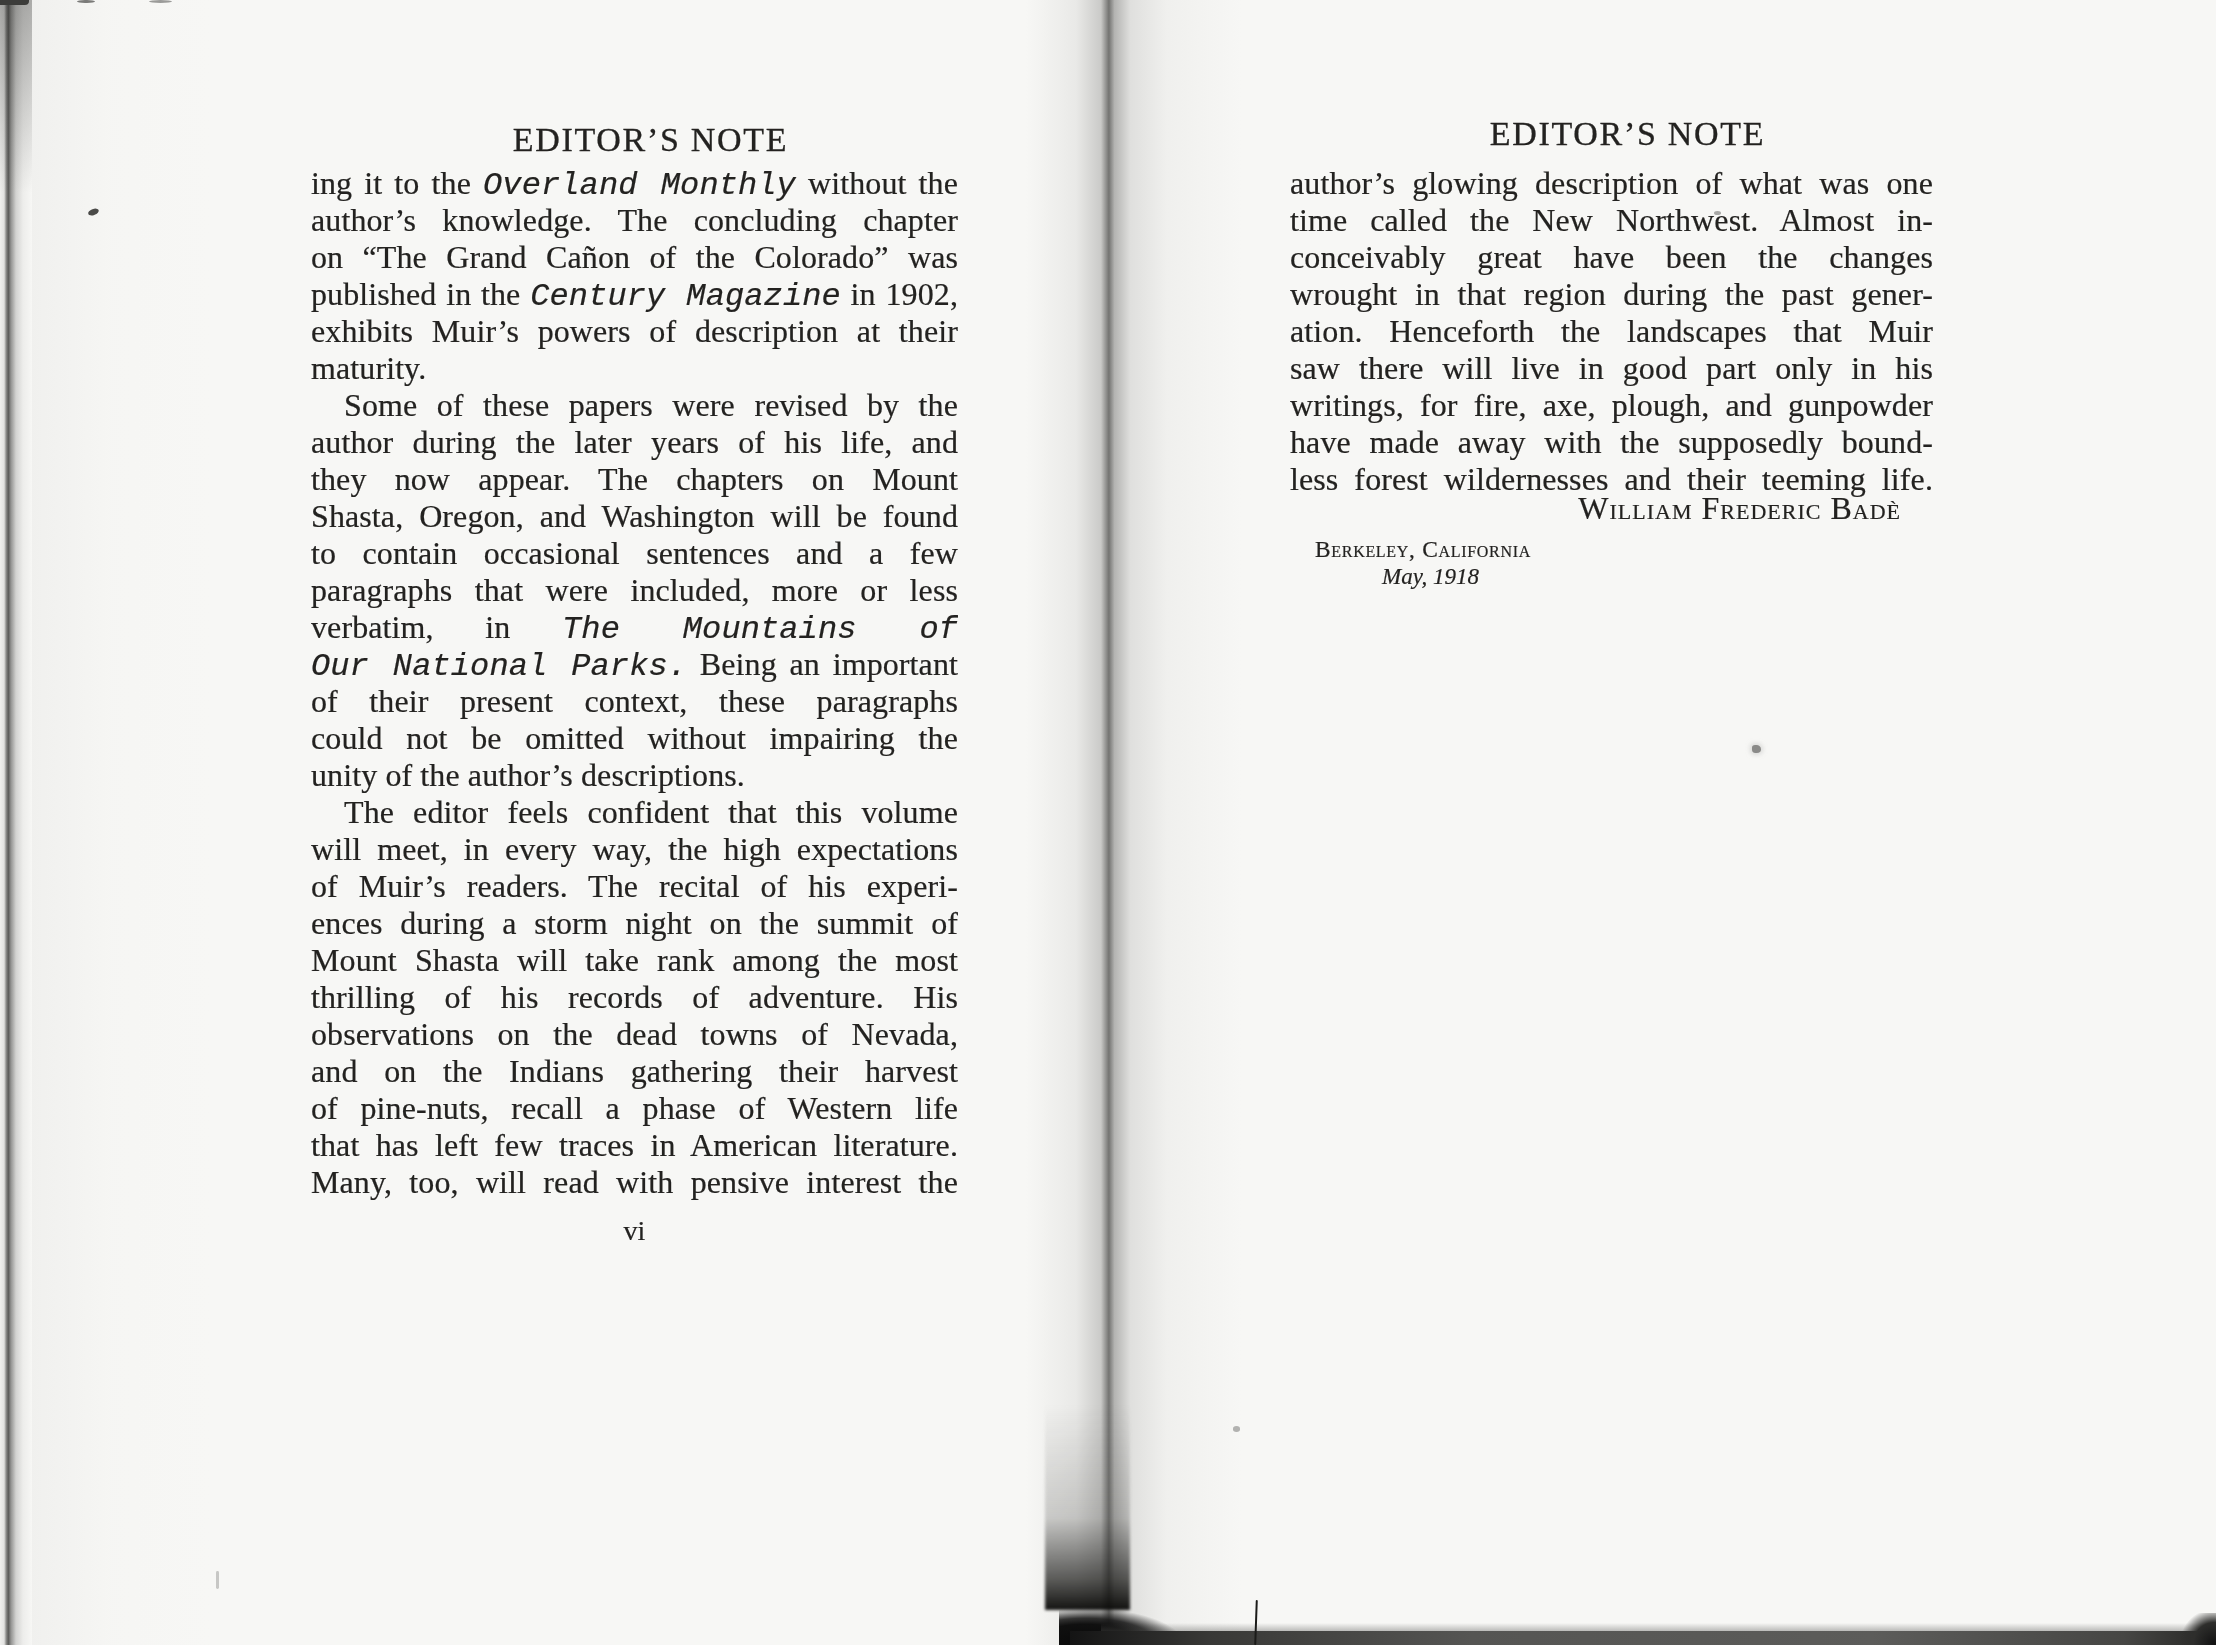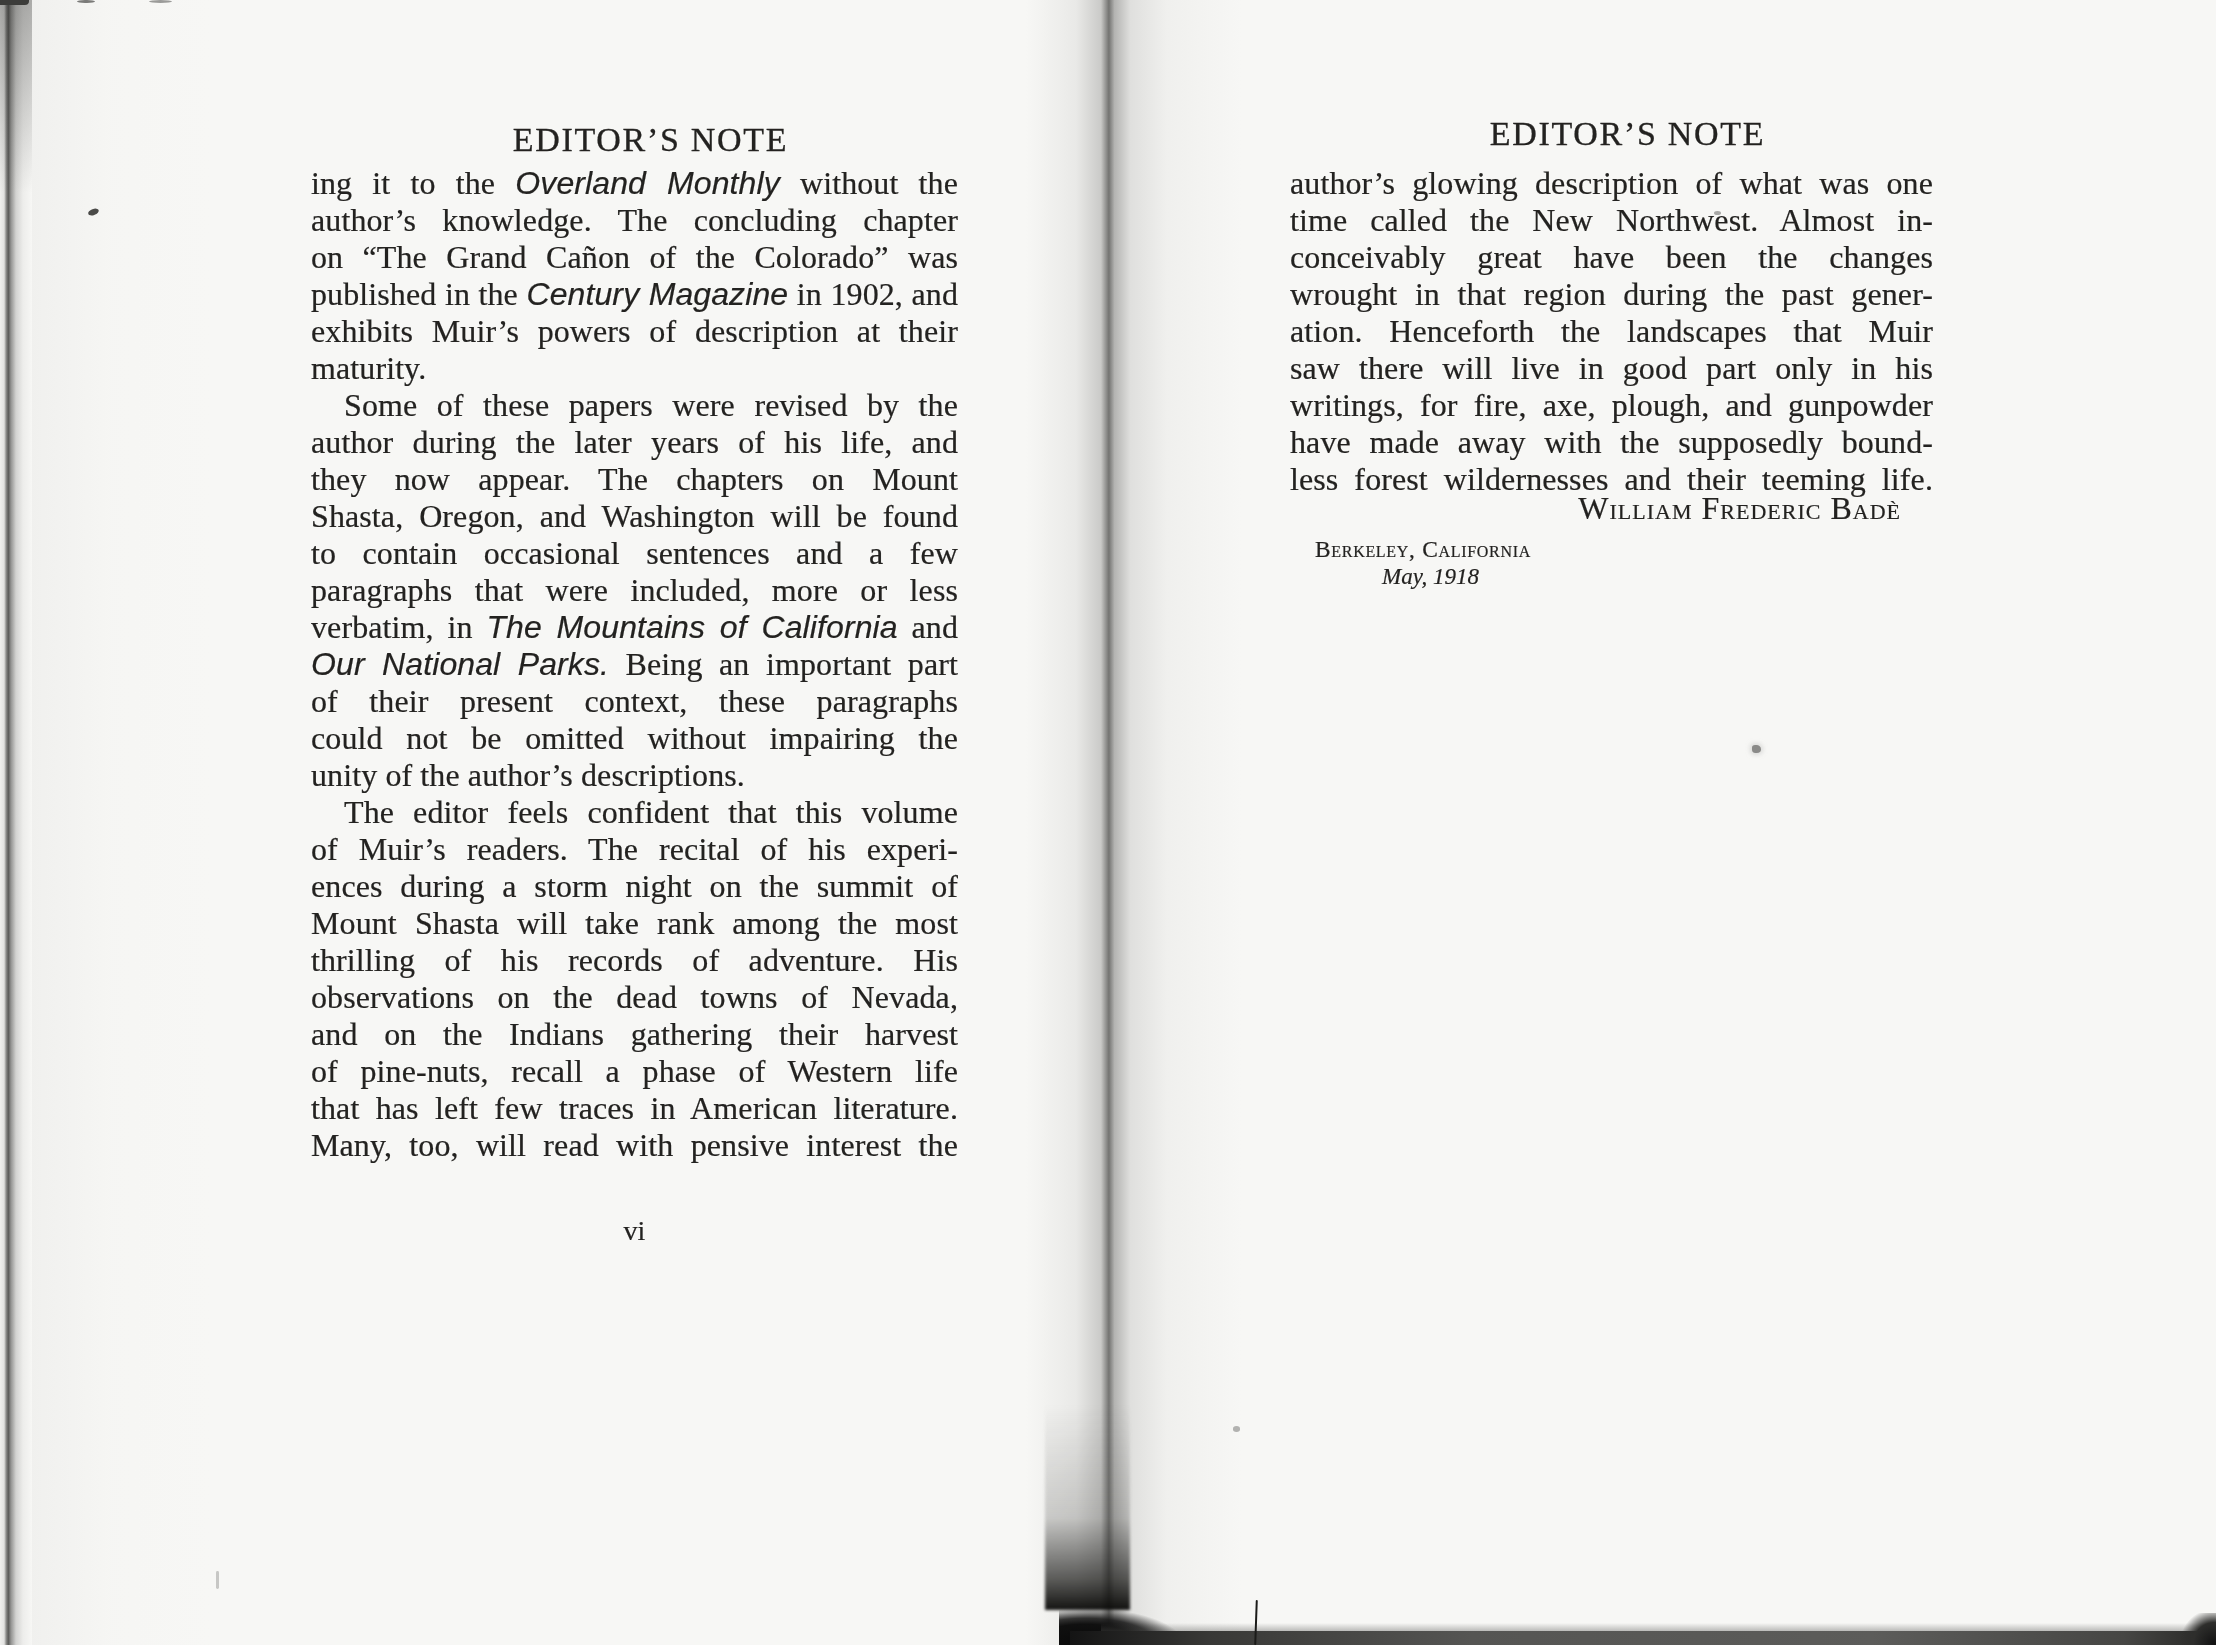--- a/index.html
+++ b/index.html
@@ -30,21 +30,21 @@
     height:37px;line-height:37px;
     font-size:32px;
     letter-spacing:0.1px;
     text-align:justify;
     text-align-last:justify;
     overflow:hidden;
     -webkit-text-stroke:0.2px var(--ink,#232220);
   }
   .line.nj{text-align-last:left;}
   .line.ind{padding-left:33px;}
-  .line em{font-style:italic;font-family:Liberation Sans, sans-serif;}
+  .line em{font-style:italic;font-family:Liberation Mono, monospace;}
   .signature{
     position:absolute;left:1290px;top:491px;width:643px;
     font-size:32px;line-height:34px;
     font-variant:small-caps;
     letter-spacing:1px;
     text-align:right;
     padding-right:0;
     box-sizing:border-box;
     -webkit-text-stroke:0.2px var(--ink,#232220);
   }
@@ -149,20 +149,21 @@
         <div class="line"><span>they now appear.  The chapters on Mount</span></div>
         <div class="line"><span>Shasta, Oregon, and Washington will be found</span></div>
         <div class="line"><span>to contain occasional sentences and a few</span></div>
         <div class="line"><span>paragraphs that were included, more or less</span></div>
         <div class="line"><span>verbatim, in </span><em>The Mountains of California</em><span> and</span></div>
         <div class="line"><em>Our National Parks.</em><span>  Being an important part</span></div>
         <div class="line"><span>of their present context, these paragraphs</span></div>
         <div class="line"><span>could not be omitted without impairing the</span></div>
         <div class="line nj"><span>unity of the author’s descriptions.</span></div>
         <div class="line ind"><span>The editor feels confident that this volume</span></div>
+        <div class="line"><span>will meet, in every way, the high expectations</span></div>
         <div class="line"><span>of Muir’s readers.  The recital of his experi-</span></div>
         <div class="line"><span>ences during a storm night on the summit of</span></div>
         <div class="line"><span>Mount Shasta will take rank among the most</span></div>
         <div class="line"><span>thrilling of his records of adventure.  His</span></div>
         <div class="line"><span>observations on the dead towns of Nevada,</span></div>
         <div class="line"><span>and on the Indians gathering their harvest</span></div>
         <div class="line"><span>of pine-nuts, recall a phase of Western life</span></div>
         <div class="line"><span>that has left few traces in American literature.</span></div>
         <div class="line"><span>Many, too, will read with pensive interest the</span></div>
       </div>

